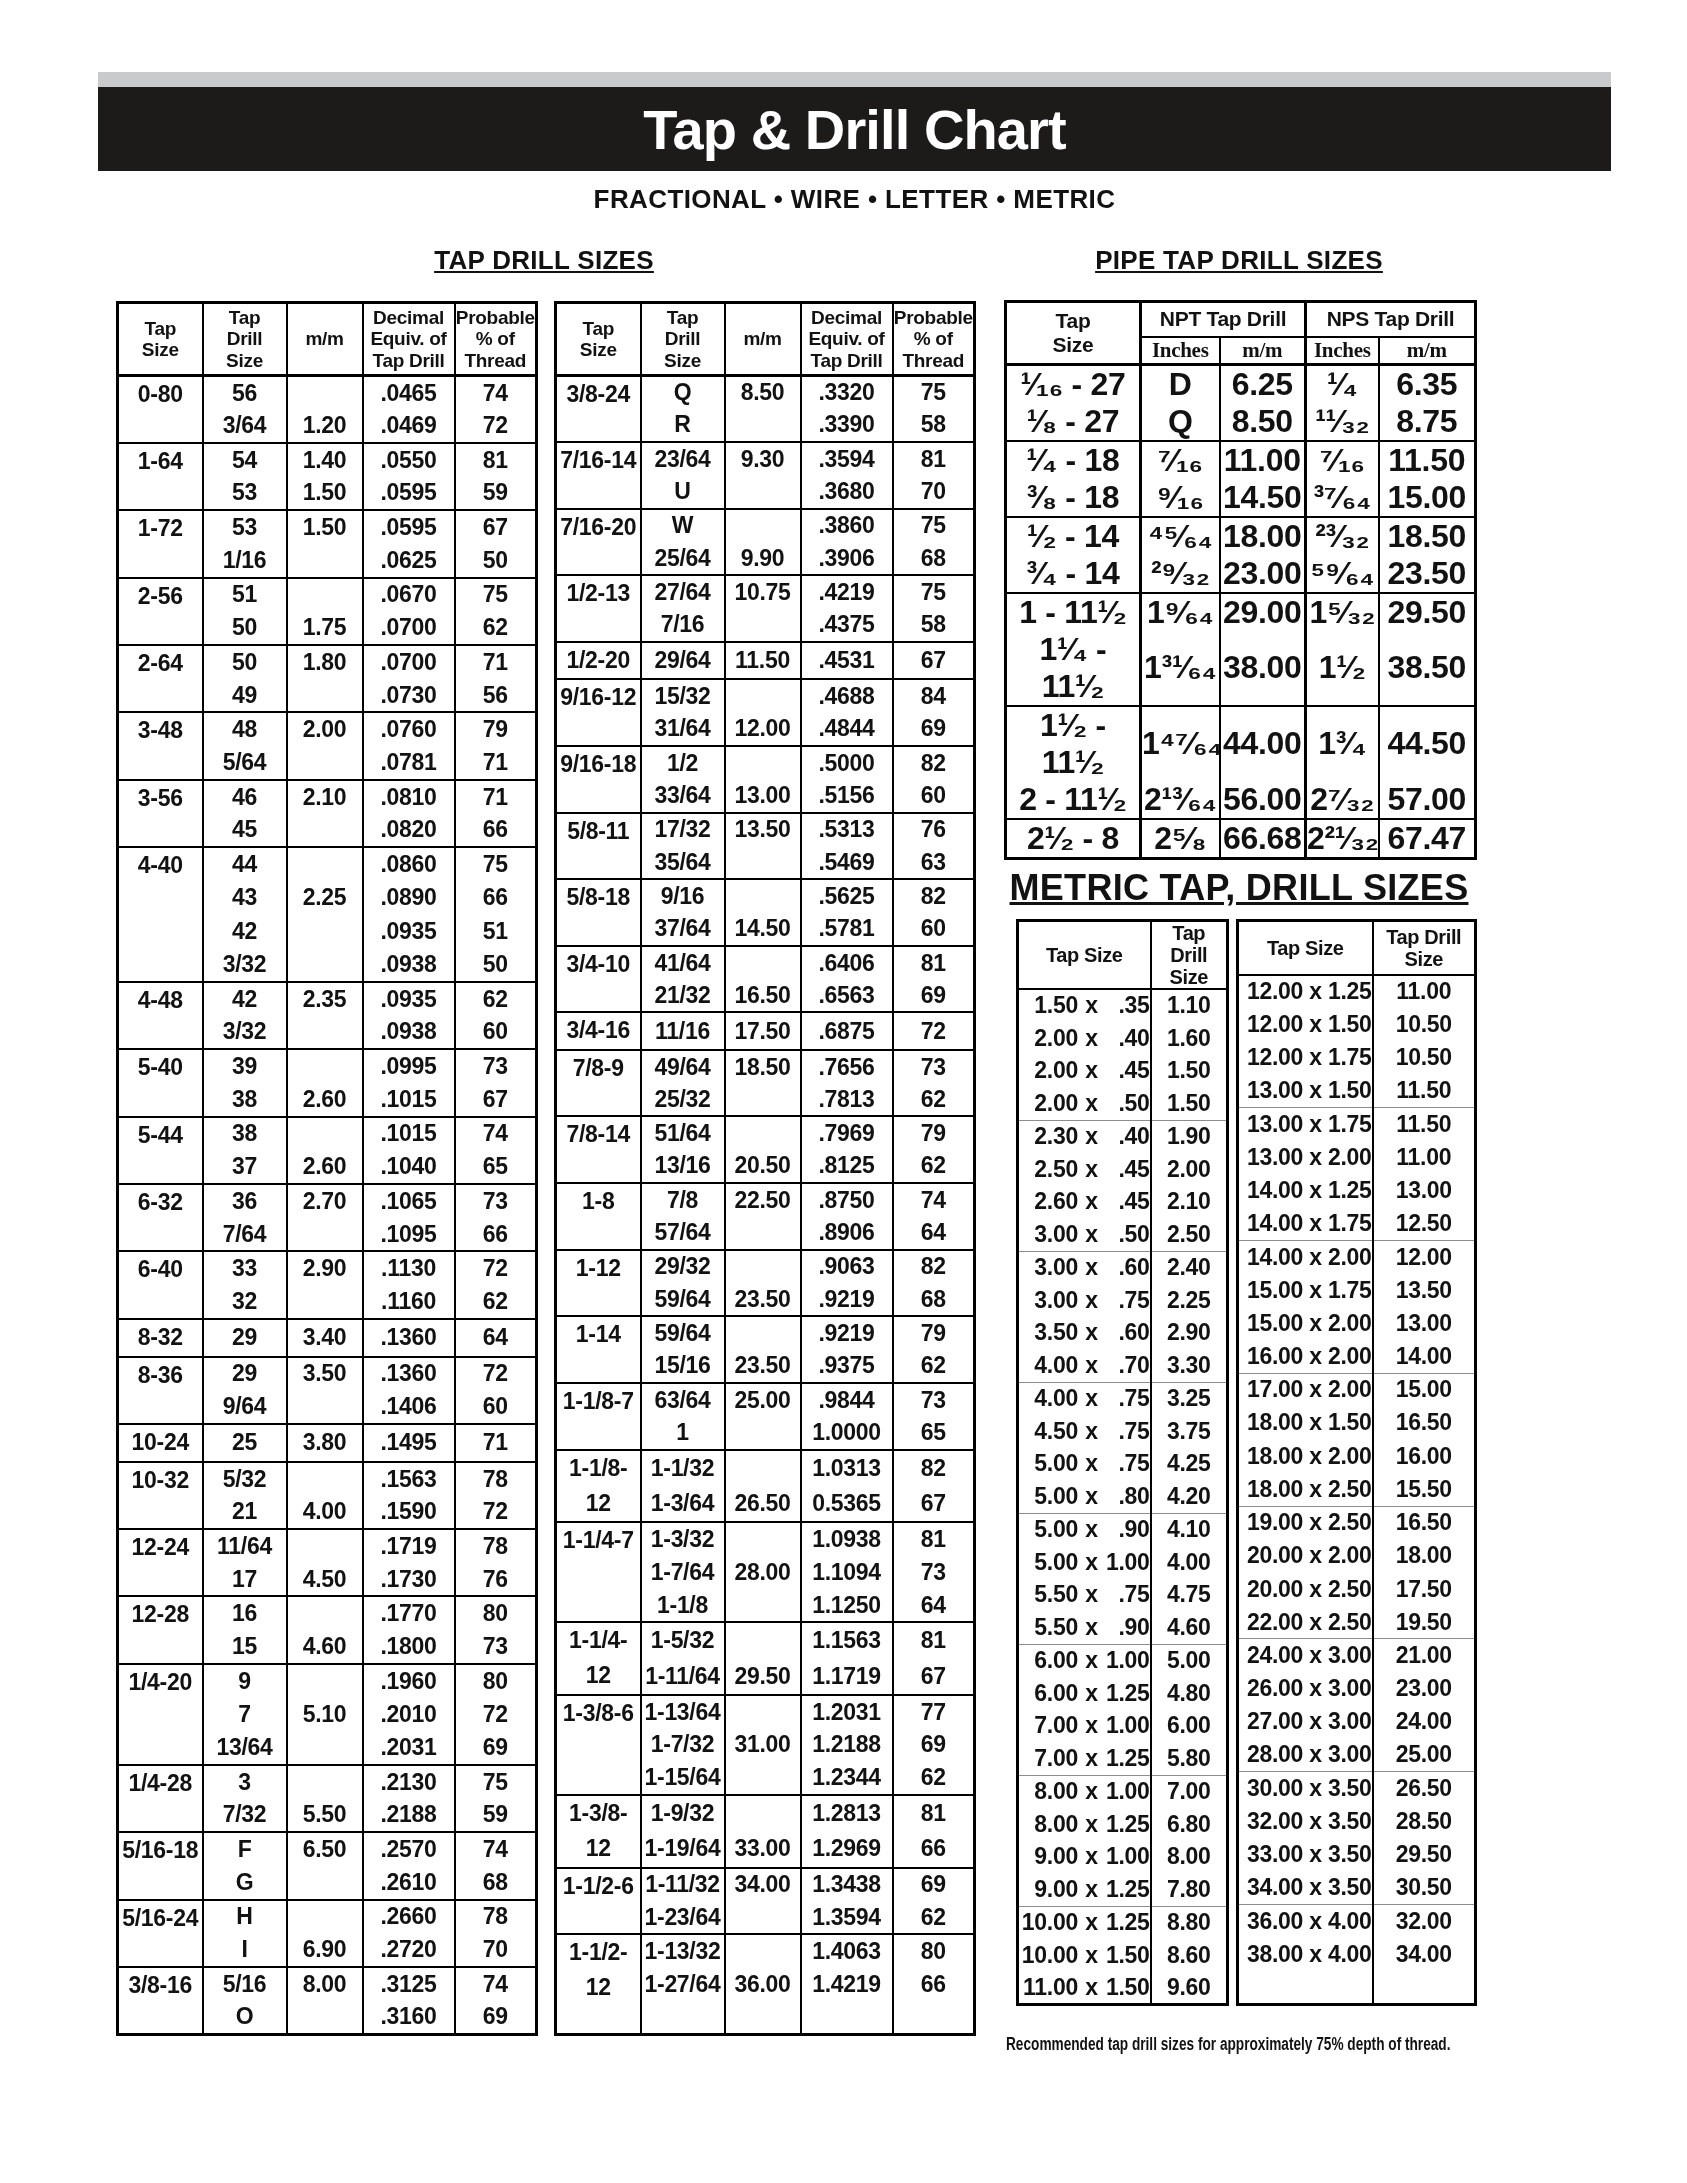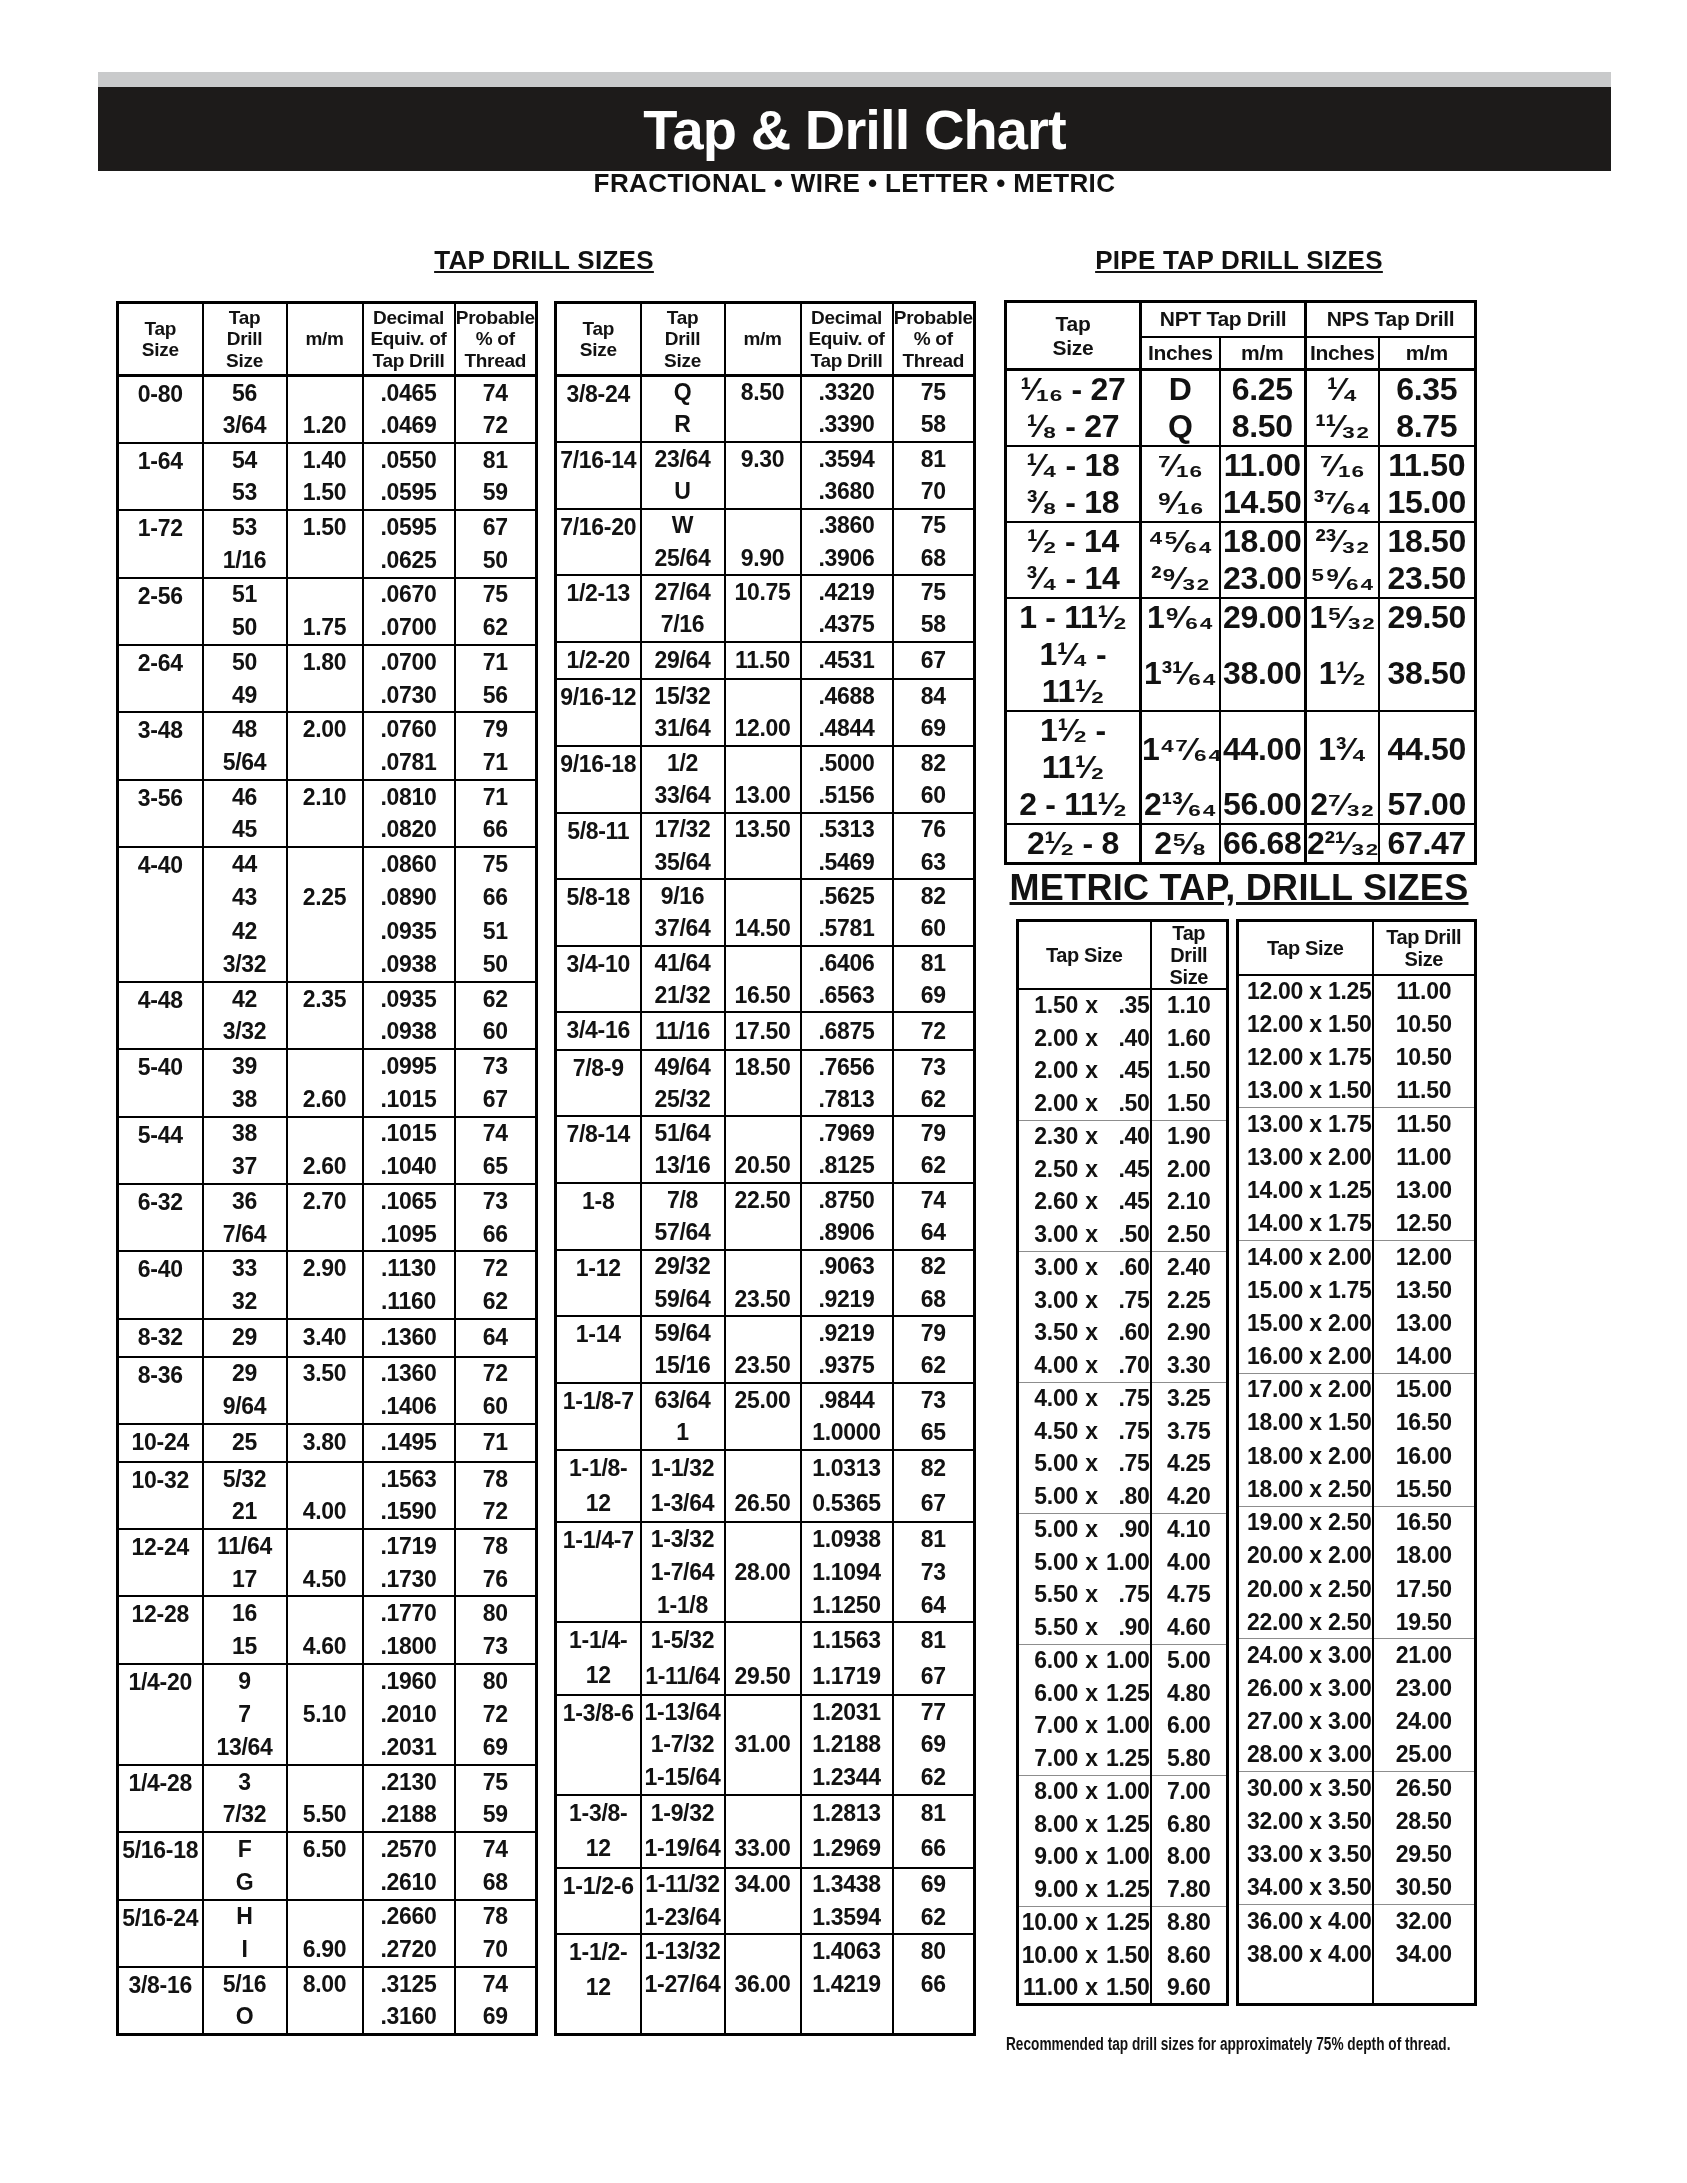--- a/index.html
+++ b/index.html
@@ -9,21 +9,21 @@
     background:#ffffff; color:#121212;
     font-family:"Liberation Sans","DejaVu Sans",sans-serif;
   }
   .abs { position:absolute; }
 
   
   .top-strip { left:98px; top:72px; width:1513px; height:15px; background:#c9cacb; }
   .banner { left:98px; top:87px; width:1513px; height:84px; background:#1d1b1a;
             display:flex; align-items:center; justify-content:center; }
   .banner-title { color:#ffffff; font-size:56px; font-weight:bold; letter-spacing:-0.9px; margin:12px; }
-  .subtitle { left:98px; top:168px; width:1513px; text-align:center;
+  .subtitle { left:98px; top:184px; width:1513px; text-align:center;
               font-size:26px; font-weight:bold; letter-spacing:0.4px; }
 
   .section-heading { font-weight:bold; text-align:center; letter-spacing:0.3px;text-decoration:underline; }
   #h-tap    { left:116px;  top:245px; width:856px; font-size:26px; }
   #h-pipe   { left:1004px; top:245px; width:470px; font-size:26px; }
   #h-metric { left:1004px; top:867px; width:470px; font-size:36px; }
 
   
   table.grid { border-collapse:collapse; width:100%; height:100%; table-layout:fixed; }
   .grid th, .grid td { padding:0; margin:0; text-align:center; vertical-align:middle;
@@ -40,21 +40,21 @@
   .tap-grid .c-drill, .tap-grid .c-mm, .tap-grid .c-dec, .tap-grid .c-pct { border-left:2.2px solid #000; }
   .tap-grid tr.gs > th, .tap-grid tr.gs > td { border-top:2.2px solid #000; }
   .tap-grid td.tap-cell { vertical-align:top; }
   .tap-grid .tapv { display:block; line-height:35px; }
 
   
   #pipe { left:1004px; top:300px; width:470px; height:486px; }
   table.pipe-grid { border:3.5px solid #000; }
   .pipe-grid thead th { font-size:21px; letter-spacing:-0.3px; }
   .pipe-grid .h1 { height:35px; border-bottom:2.2px solid #000; }
-  .pipe-grid .h2 { height:33px; border-bottom:3.1px solid #000; }
+  .pipe-grid .h2 { height:27px; border-bottom:3.1px solid #000;font-family:Liberation Serif, serif; }
   .pipe-grid td { font-size:32px; letter-spacing:-0.3px; height:37px; }
   .pipe-grid .bL { border-left:3.5px solid #000; }
   .pipe-grid .tL { border-left:2.2px solid #000; }
   .pipe-grid tr.gs > td { border-top:2.2px solid #000; }
 
   
   #metA { left:1016px; top:919px; width:210px; height:1087px; }
   #metB { left:1236px; top:919px; width:238px; height:1087px; }
   table.met-grid { border:3.1px solid #000; }
   .met-grid thead th { font-size:20px; line-height:1.1; letter-spacing:-0.4px;

